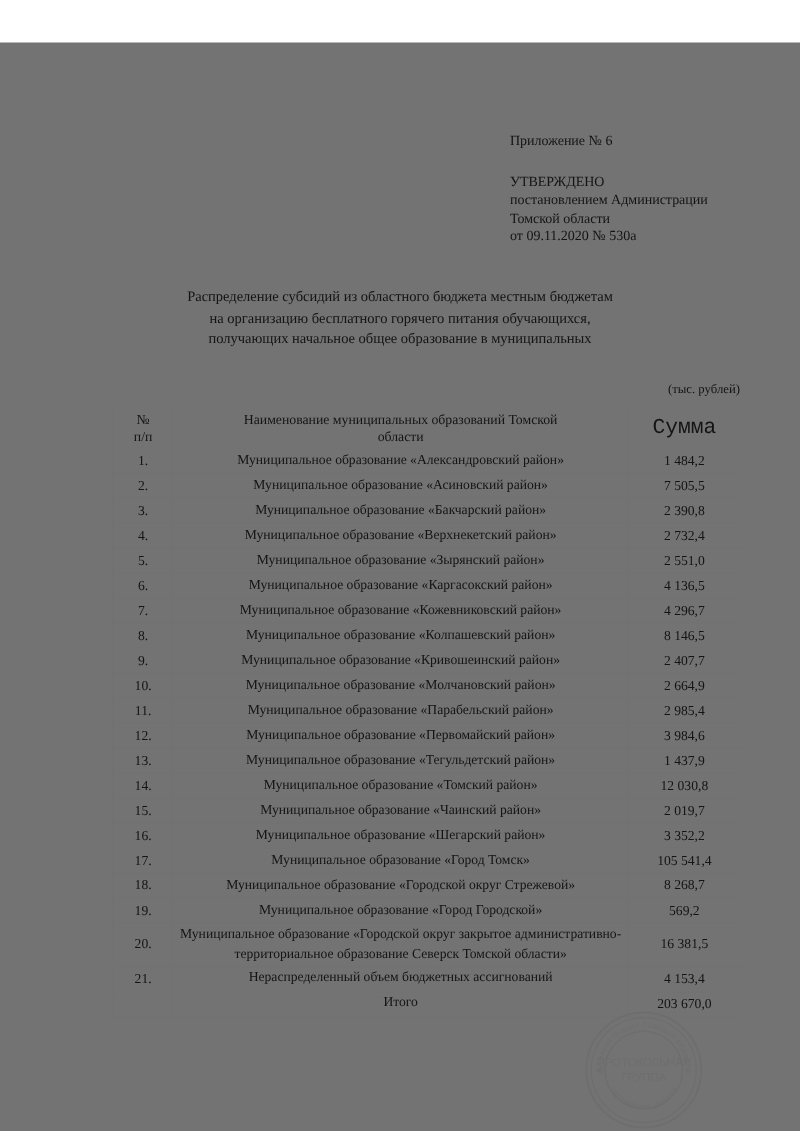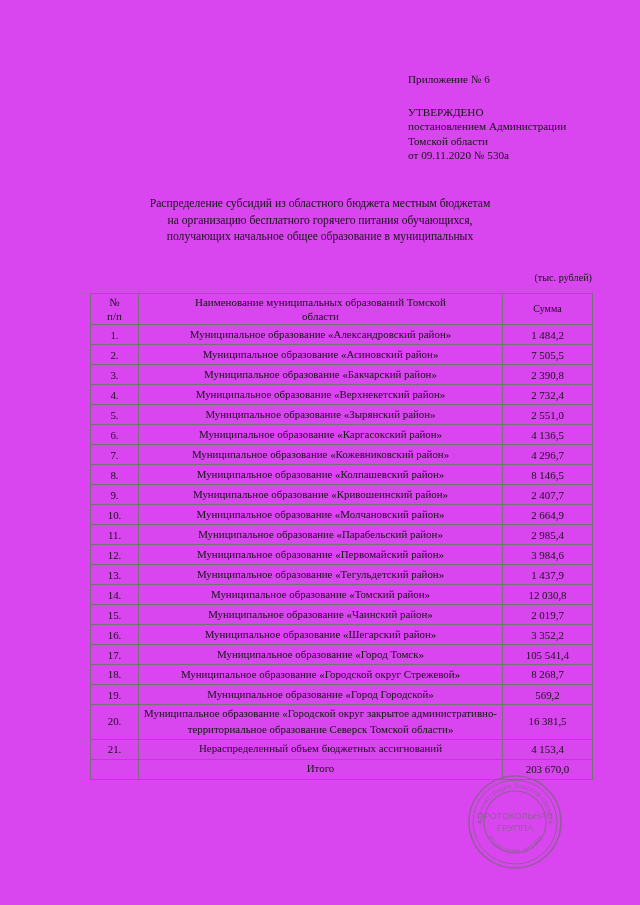--- a/index.html
+++ b/index.html
@@ -12,21 +12,22 @@
     height: 905px;
     position: relative;
     font-family: "Liberation Serif", "DejaVu Serif", serif;
     color: #141414;
     overflow: hidden;
   }
 
   .page {
     position: absolute;
     inset: 0;
-    background: #d946ef;
+    background: #737373;
+    margin-top: 34px;
   }
 
   
   .approval-block {
     position: absolute;
     left: 408px;
     top: 72px;
     width: 215px;
     font-size: 11.2px;
     line-height: 14.6px;
@@ -86,21 +87,21 @@
   col.c-sum   { width: 90px; }
 
   thead th {
     text-align: center;
     line-height: 14px;
     padding-top: 3px;
     padding-bottom: 3px;
   }
   thead th.th-num { font-size: 11px; }
   thead th.th-name { font-size: 11px; }
-  thead th.th-sum { font-size: 10px; }
+  thead th.th-sum { font-size: 17px; font-family: Liberation Mono, monospace; }
 
   tbody td.cell-num {
     text-align: center;
     height: 17px;
   }
   tbody td.cell-name {
     text-align: center;
     line-height: 15.5px;
   }
   tbody td.cell-sum {

